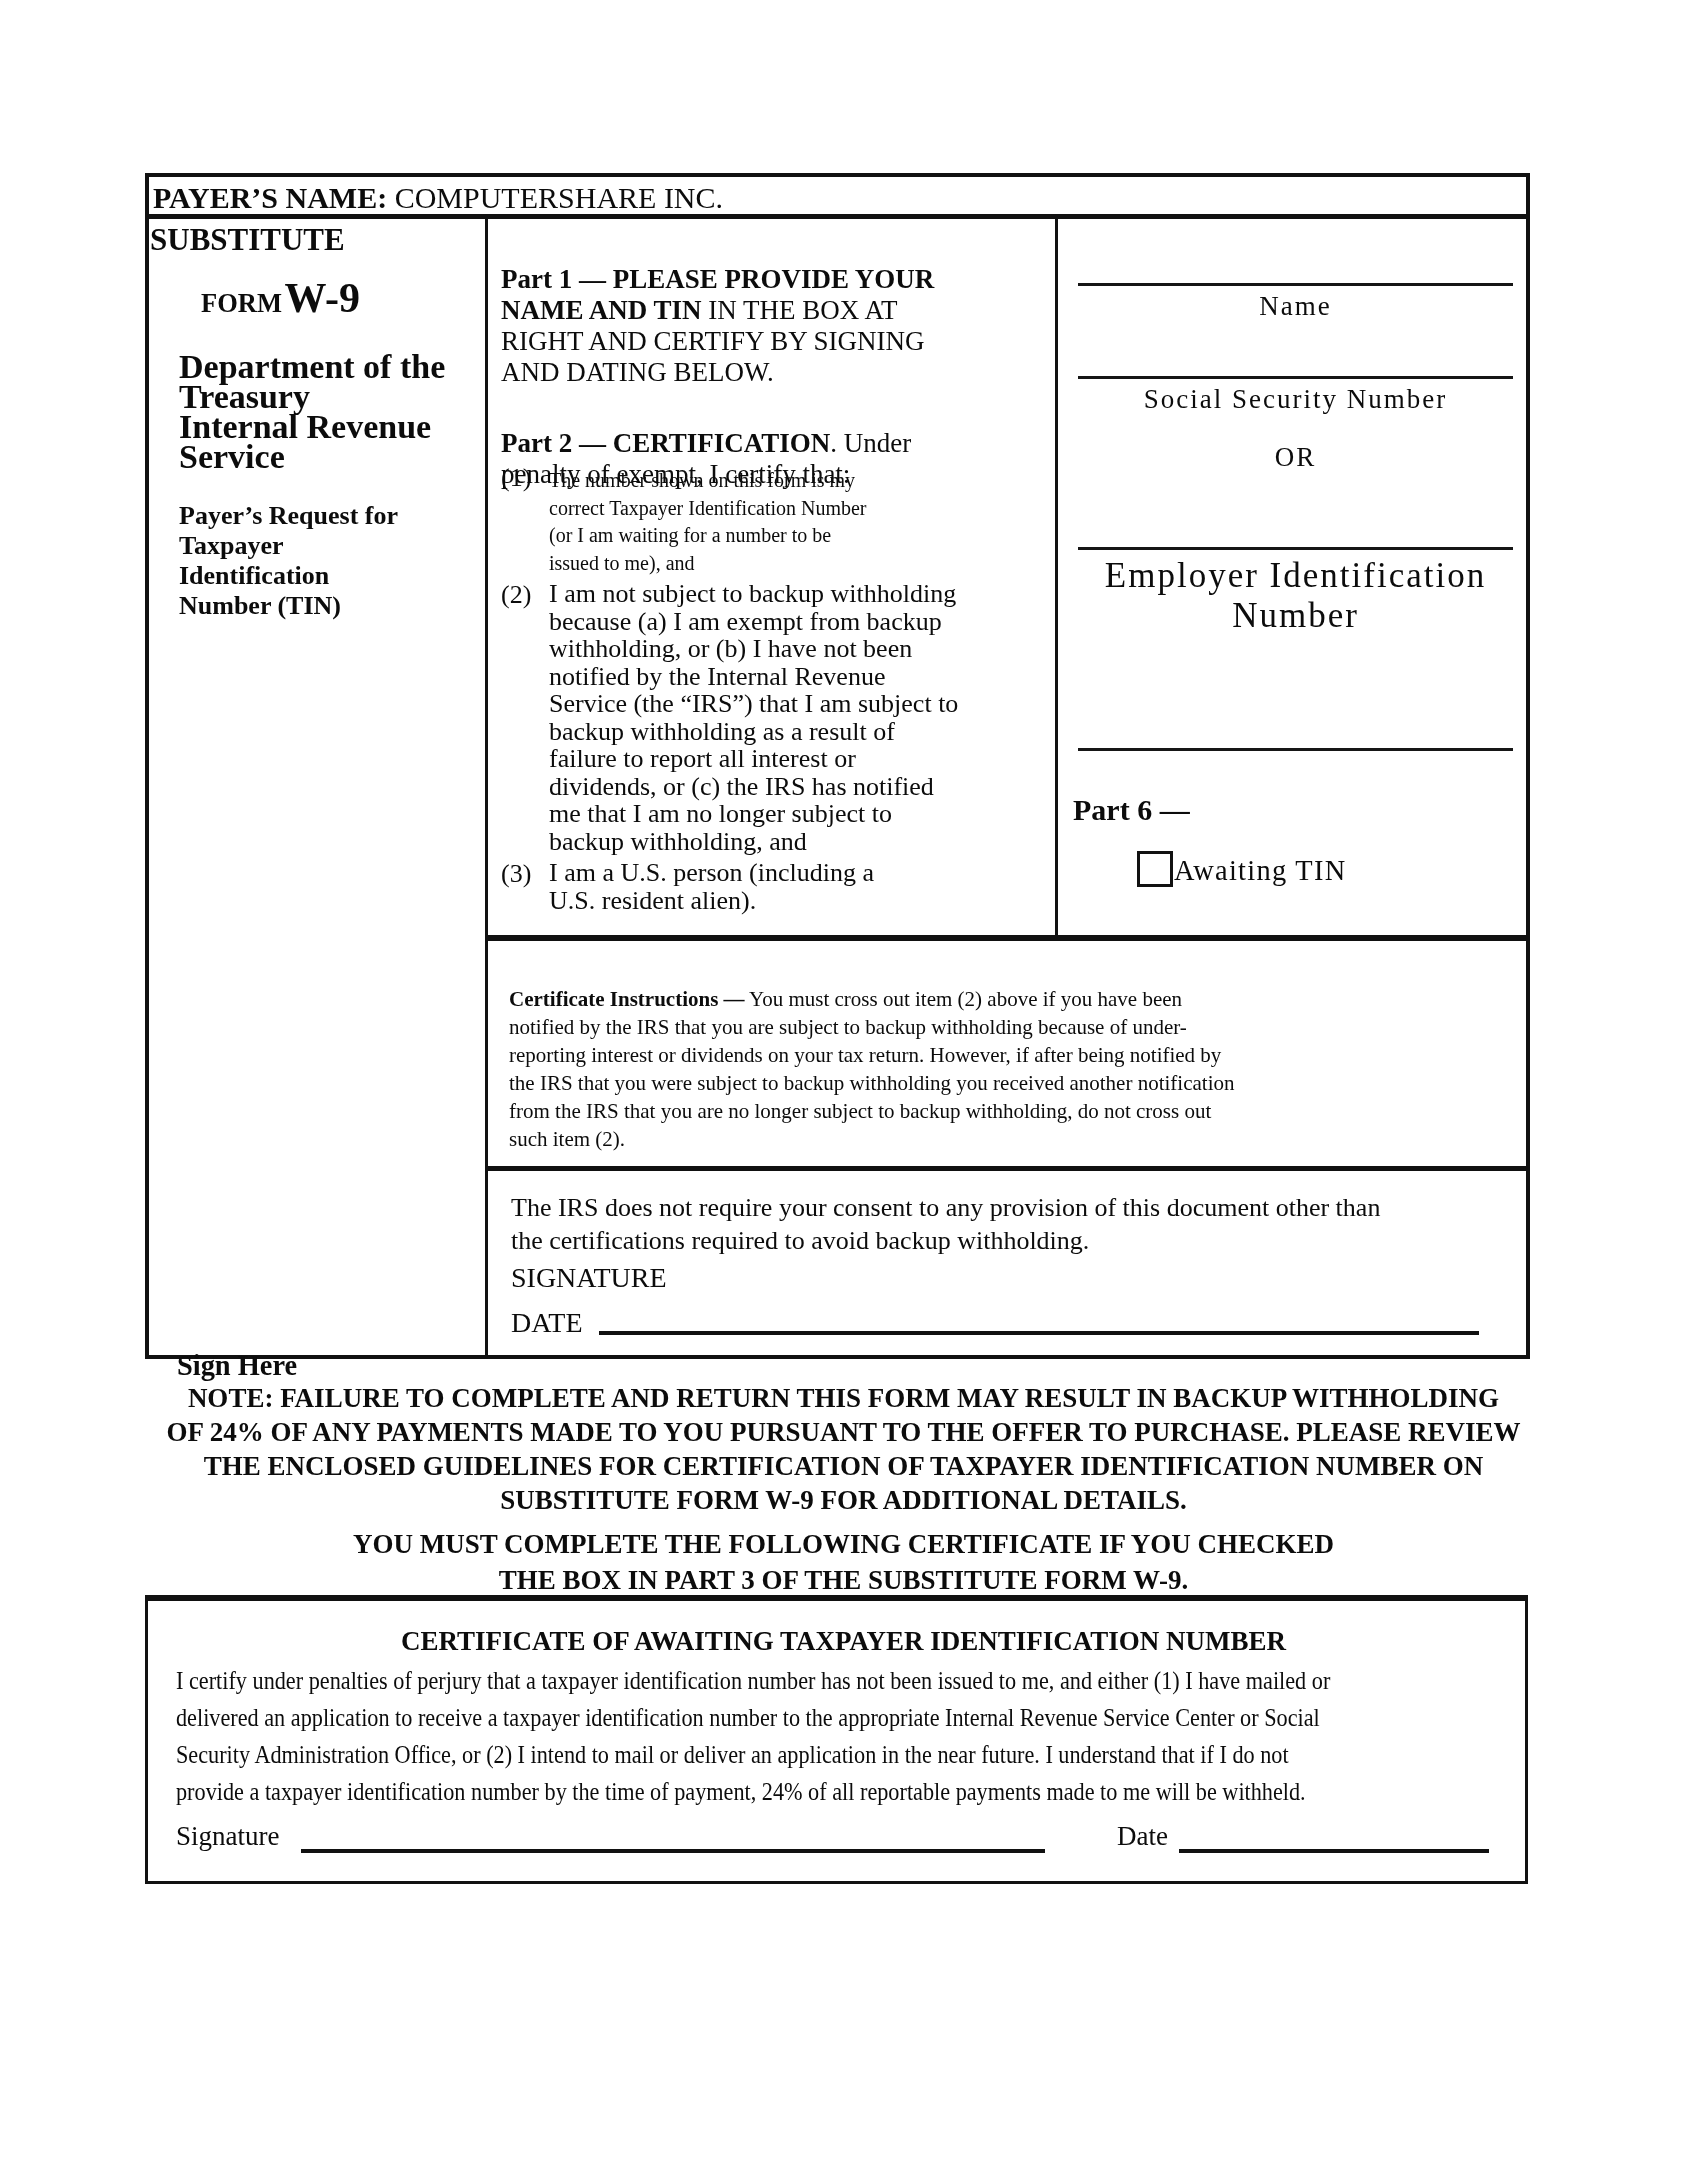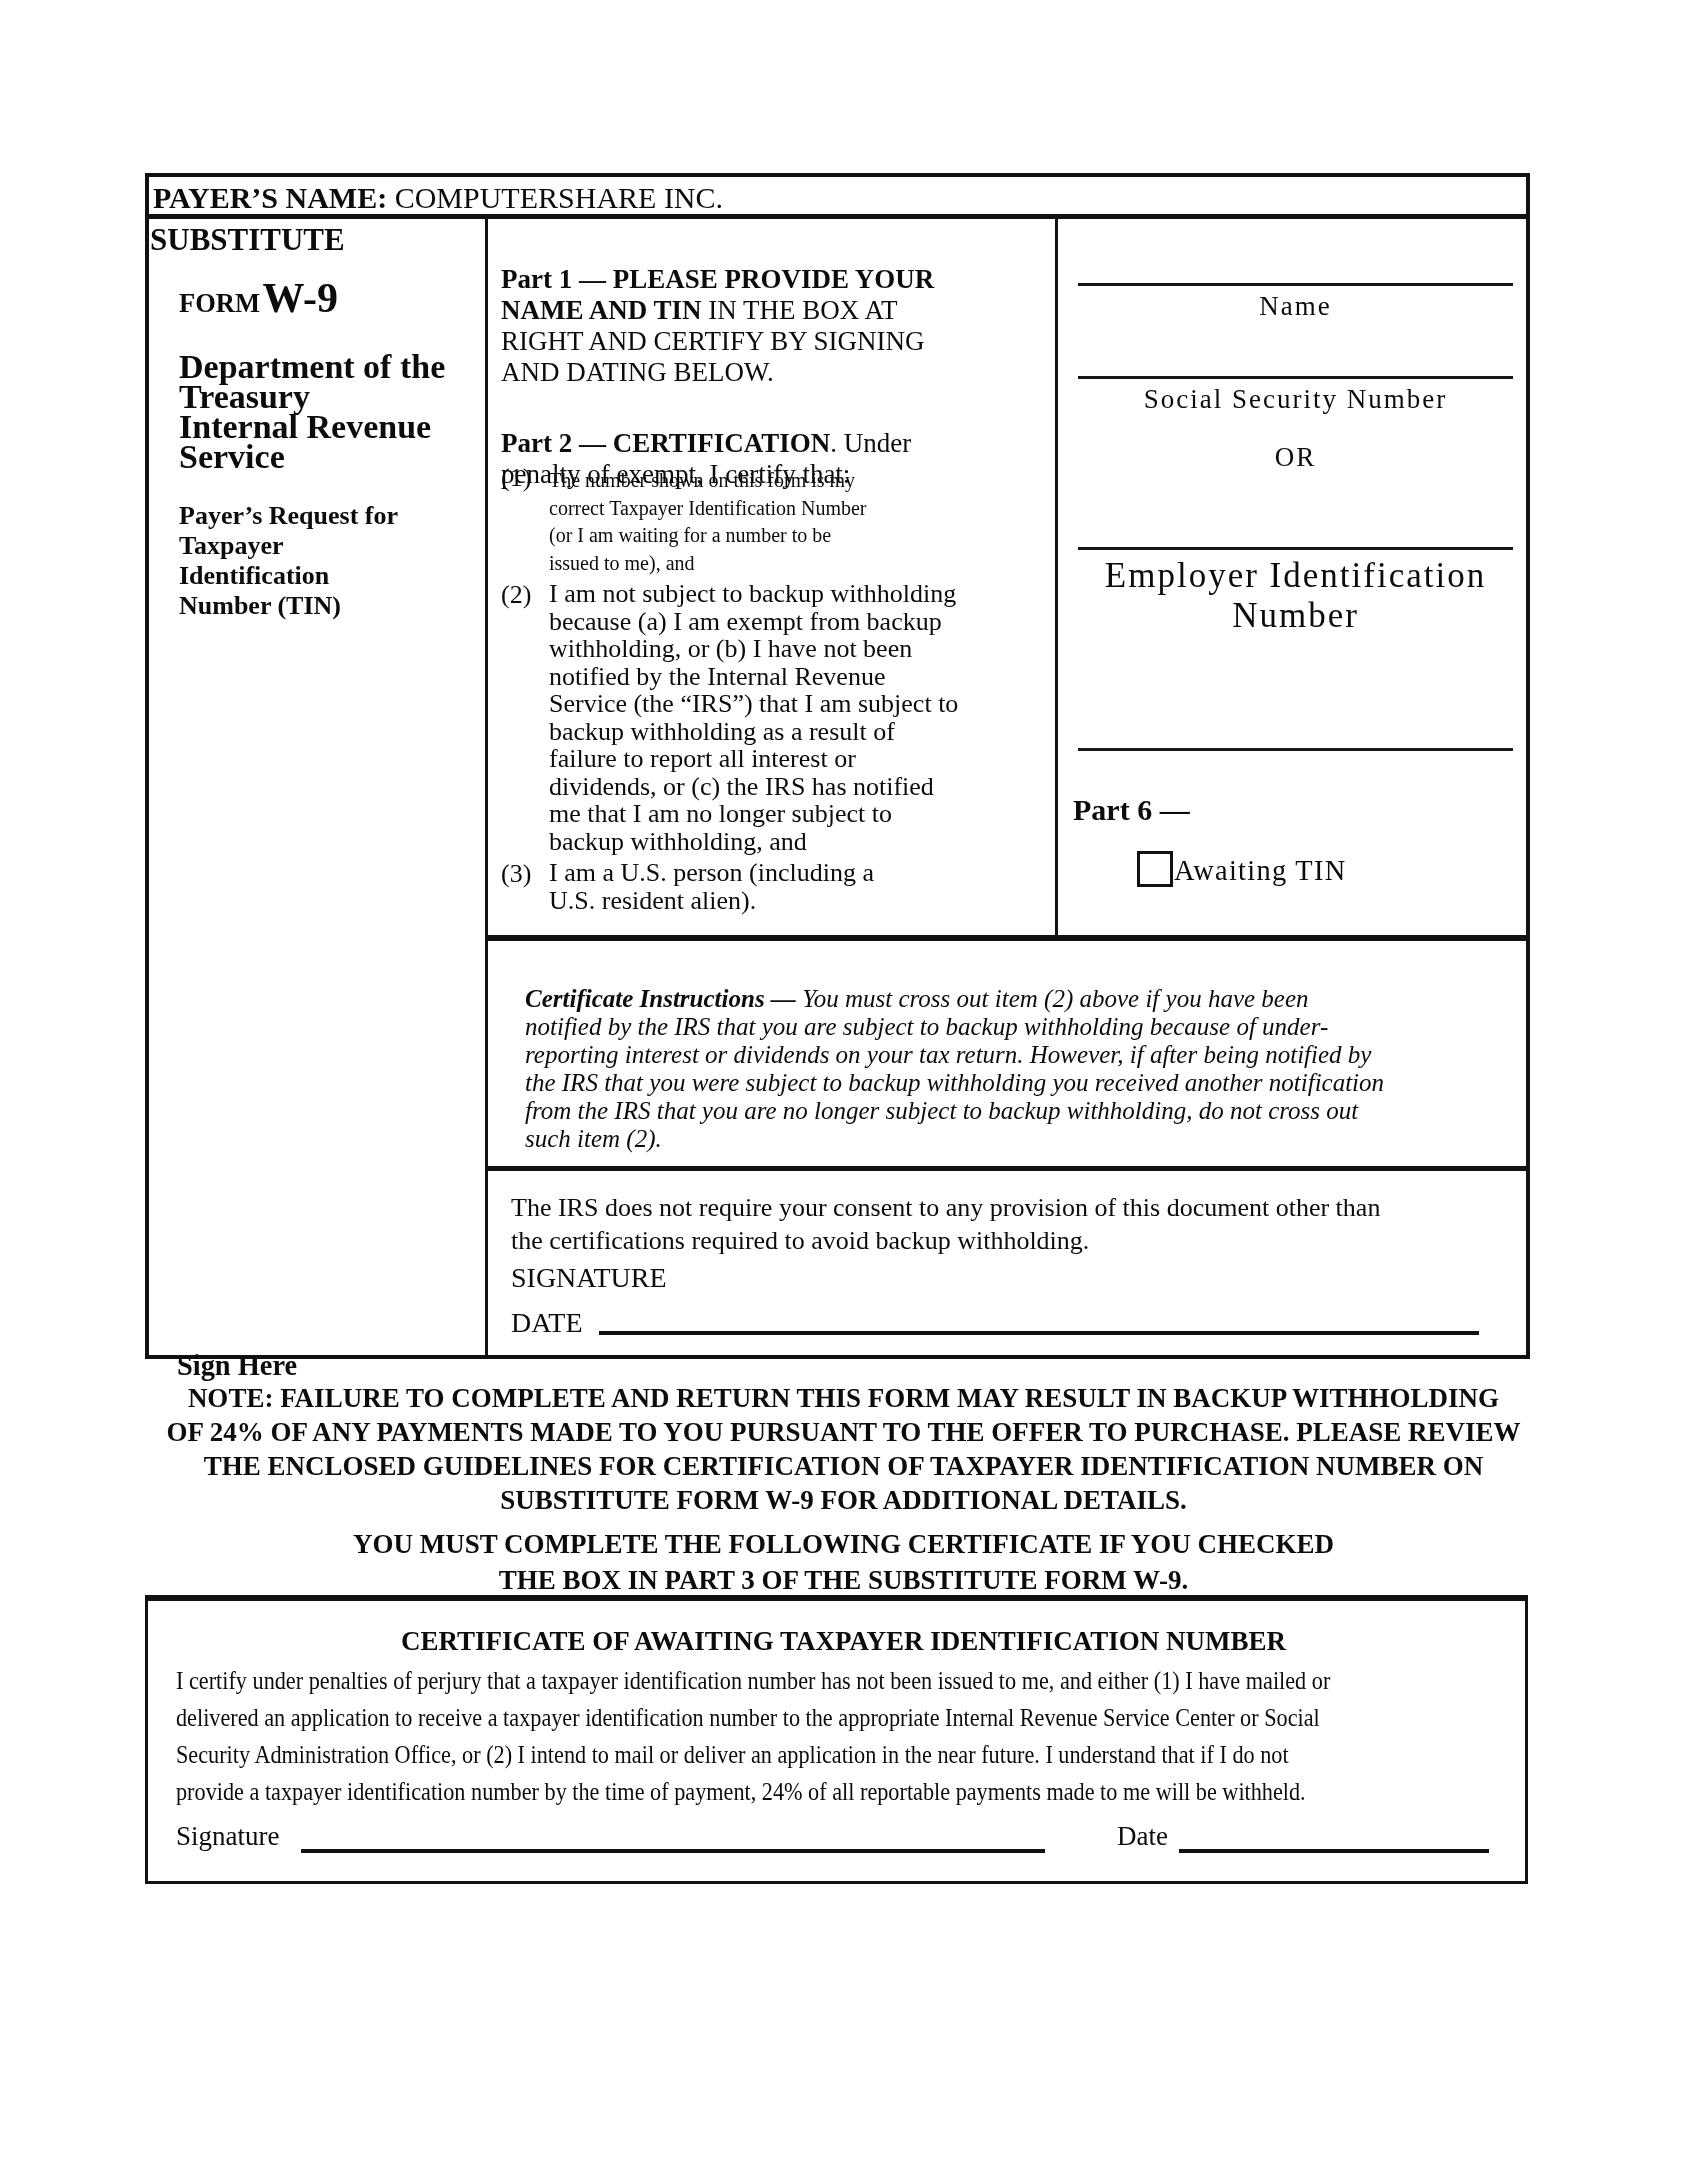--- a/index.html
+++ b/index.html
@@ -30,21 +30,21 @@
 <div class="hline" style="left:145px;top:214px;width:1381px;height:4.6px;"></div>
 
 <div class="vline" style="left:485px;top:219px;width:2.6px;height:1137px;"></div>
 <div class="vline" style="left:1055px;top:219px;width:2.6px;height:716px;"></div>
 <div class="hline" style="left:485px;top:935px;width:1041px;height:6px;"></div>
 <div class="hline" style="left:485px;top:1166px;width:1041px;height:4.6px;"></div>
 
 <div class="abs b" style="left:150px;top:222px;font-size:31px;">SUBSTITUTE</div>
 
 <div class="abs" style="left:179px;top:270px;">
-  <span class="b" style="font-size:26.5px;vertical-align:baseline;">FORM</span>
+  <span class="b" style="font-size:26.5px;vertical-align:baseline;margin-left:22px;">FORM</span>
   <span class="b" style="font-size:42px;vertical-align:baseline;line-height:57px;">W-9</span>
 </div>
 
 <div class="abs b pre" style="left:179px;top:352px;font-size:34px;line-height:30px;">Department of the
 Treasury
 Internal Revenue
 Service</div>
 
 <div class="abs b pre" style="left:179px;top:501px;font-size:26px;line-height:30px;">Payer’s Request for
 Taxpayer
@@ -104,21 +104,21 @@
 <div class="rule" style="left:1078px;top:547px;width:435px;"></div>
 <div class="abs ctr ls" style="left:1078px;top:556px;width:435px;font-size:35px;">Employer Identification Number</div>
 
 <div class="rule" style="left:1078px;top:748px;width:435px;"></div>
 
 <div class="abs b" style="left:1073px;top:793px;font-size:30px;">Part 6 —</div>
 
 <div class="checkbox" style="left:1137px;top:851px;"></div>
 <div class="abs" style="left:1174px;top:855px;font-size:28.4px;letter-spacing:1.3px;">Awaiting TIN</div>
 
-<div class="abs pre" style="left:525px;top:957px;width:1012px;font-size:25px;line-height:28px;font-style:italic;">
+<div class="abs pre" style="left:509px;top:957px;width:1012px;font-size:21px;line-height:28px;">
   <span class="b">Certificate Instructions —</span><span> You must cross out item (2) above if you have been
 notified by the IRS that you are subject to backup withholding because of under-
 reporting interest or dividends on your tax return. However, if after being notified by
 the IRS that you were subject to backup withholding you received another notification
 from the IRS that you are no longer subject to backup withholding, do not cross out
 such item (2).</span>
 </div>
 
 <div class="abs pre" style="left:511px;top:1191px;width:1012px;font-size:26px;line-height:33px;">The IRS does not require your consent to any provision of this document other than
 the certifications required to avoid backup withholding.</div>

